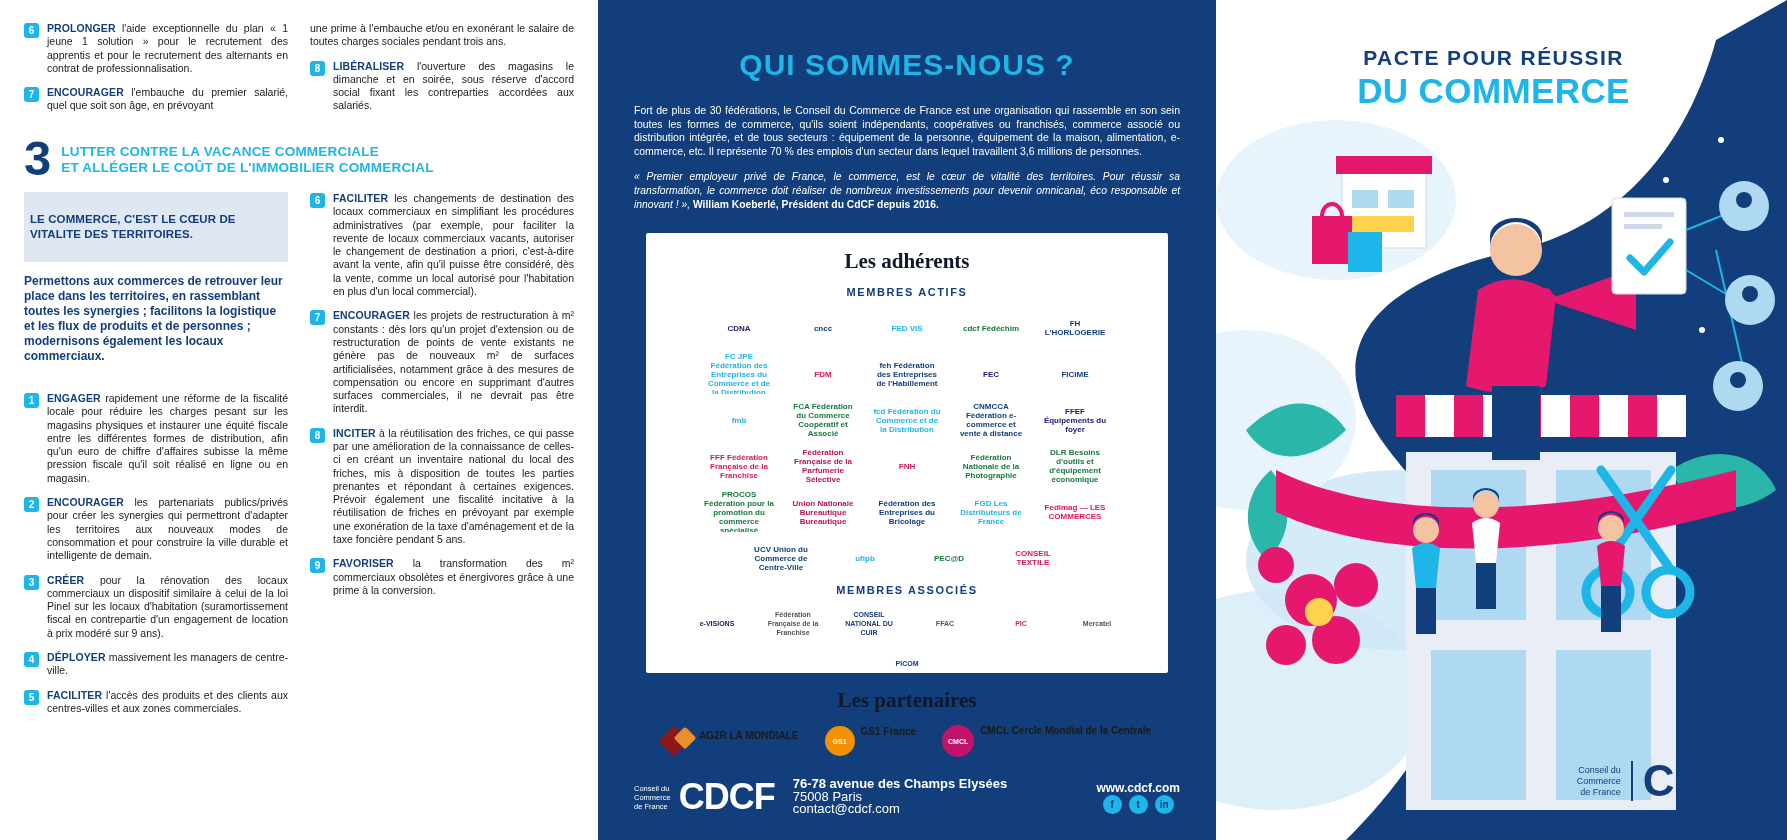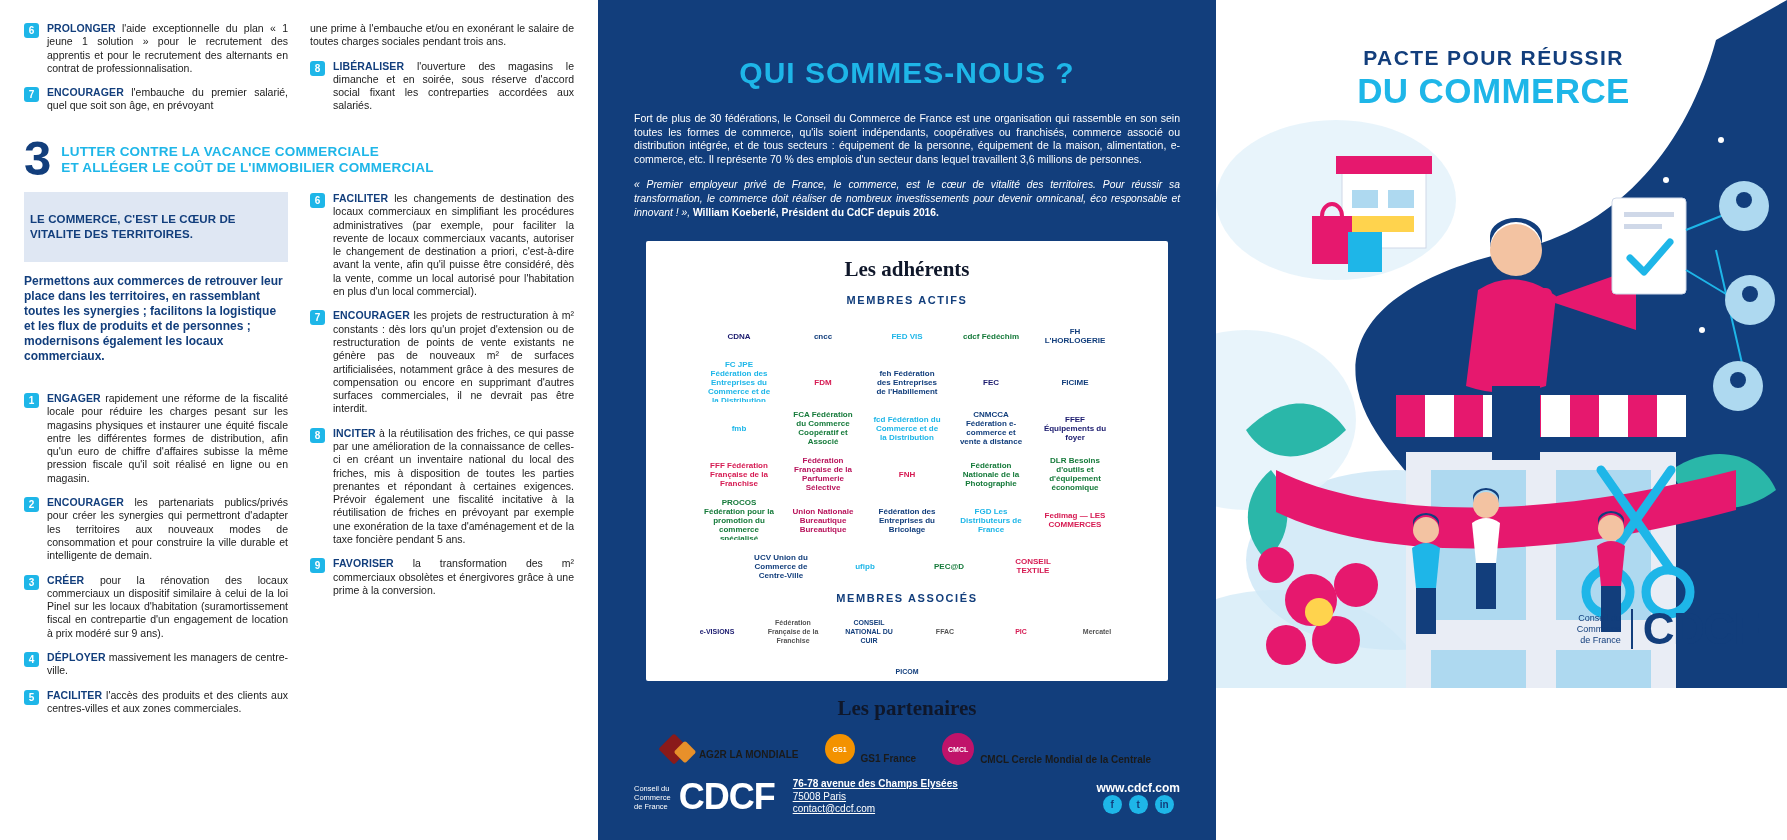--- a/index.html
+++ b/index.html
@@ -52,21 +52,21 @@
     letter-spacing:0.1px;
   }
   .lead {
     color:#123e7c; font-weight:bold; font-size:12px; line-height:15px;
     margin-bottom: 28px;
   }
 
   
   .mid-panel {
     width: 618px; height:840px; background:#123e7c; color:#fff;
-    position:relative; padding: 38px 36px;
+    position:relative; padding: 30px 36px;
   }
   .qui-title {
     text-align:center; color:#1eb6e8; font-size:30px; font-weight:bold;
     letter-spacing:1px; margin: 18px 0 22px 0;
   }
   .mid-para {
     font-size:10.5px; line-height:13.6px; text-align:justify; color:#ffffff;
     margin-bottom: 12px;
   }
   .mid-quote {
@@ -97,43 +97,43 @@
   .logo.sm { width:66px; height:34px; font-size:7px; }
   .logo.c1 { color:#123e7c; }
   .logo.c2 { color:#1a1a6e; }
   .logo.c3 { color:#b8135b; }
   .logo.c4 { color:#157a3a; }
   .logo.c5 { color:#1eb6e8; }
   .logo.c6 { color:#d61a52; }
   .logo.c7 { color:#555; }
 
   .partners { display:flex; justify-content:center; align-items:center; gap:26px; margin-top:8px; }
-  .partner { font-size:10px; font-weight:bold; color:#1a1a1a; display:flex; align-items:flex-end; gap:6px; }
+  .partner { font-size:10px; font-weight:bold; color:#1a1a1a; display:flex; align-items:flex-start; gap:6px; }
   .sq { width:22px; height:22px; background:#8a1a1a; transform:rotate(45deg); border-radius:2px;}
   .sq2 { width:16px; height:16px; background:#e8902a; transform:rotate(45deg); margin-left:-14px; border-radius:2px;}
   .gs1 { width:30px; height:30px; border-radius:50%; background:#f39200; color:#fff; font-size:7px;
          display:flex; align-items:center; justify-content:center; font-weight:bold;}
   .cmcl { width:32px; height:32px; border-radius:50%; background:#c0136a; color:#fff; font-size:7px;
          display:flex; align-items:center; justify-content:center; font-weight:bold;}
 
   
   .mid-footer { position:absolute; left:36px; right:36px; bottom: 22px; display:flex; align-items:center; gap:18px; }
   .cdcf-mark { display:flex; align-items:center; gap:8px; }
   .cdcf-small { font-size:7.5px; line-height:9px; color:#fff; }
   .cdcf-big { font-size:36px; font-weight:bold; letter-spacing:-1px; color:#ffffff; }
-  .addr { font-size:10px; line-height:12.5px; color:#fff; font-weight:bold;text-decoration:underline; }
+  .addr { font-size:13px; line-height:12.5px; color:#fff; font-weight:bold; }
   .addr .light { font-weight:normal; }
   .web { margin-left:auto; text-align:center; }
   .web-url { font-size:12px; font-weight:bold; color:#fff; margin-bottom:0; }
   .socials { display:flex; gap:7px; justify-content:center; }
   .soc { width:19px; height:19px; border-radius:50%; background:#1eb6e8; color:#123e7c;
          font-size:10px; font-weight:bold; display:flex; align-items:center; justify-content:center; }
 
   
-  .right-panel { width: 571px; height:688px; position:relative; background:#ffffff; overflow:hidden; }
+  .right-panel { width: 571px; height:840px; position:relative; background:#ffffff; overflow:hidden; }
   .right-head { position:absolute; top:46px; left:0; right:16px; text-align:center; z-index:5; }
   .pacte { color:#123e7c; font-size:21px; font-weight:bold; letter-spacing:1.4px; }
   .transf { color:#1eb6e8; font-size:35px; font-weight:bold; line-height:38px; letter-spacing:0.4px; margin-top:2px;}
   .right-foot { position:absolute; bottom:34px; right:28px; display:flex; align-items:center; gap:10px; z-index:6;}
   .rf-small { font-size:9px; line-height:11px; color:#123e7c; text-align:right; }
   .rf-bar { width:2px; height:40px; background:#123e7c; }
   .rf-big { font-size:44px; font-weight:bold; color:#123e7c; letter-spacing:-1.5px; }
 
   svg.scene { position:absolute; inset:0; width:571px; height:840px; }
 </style>

